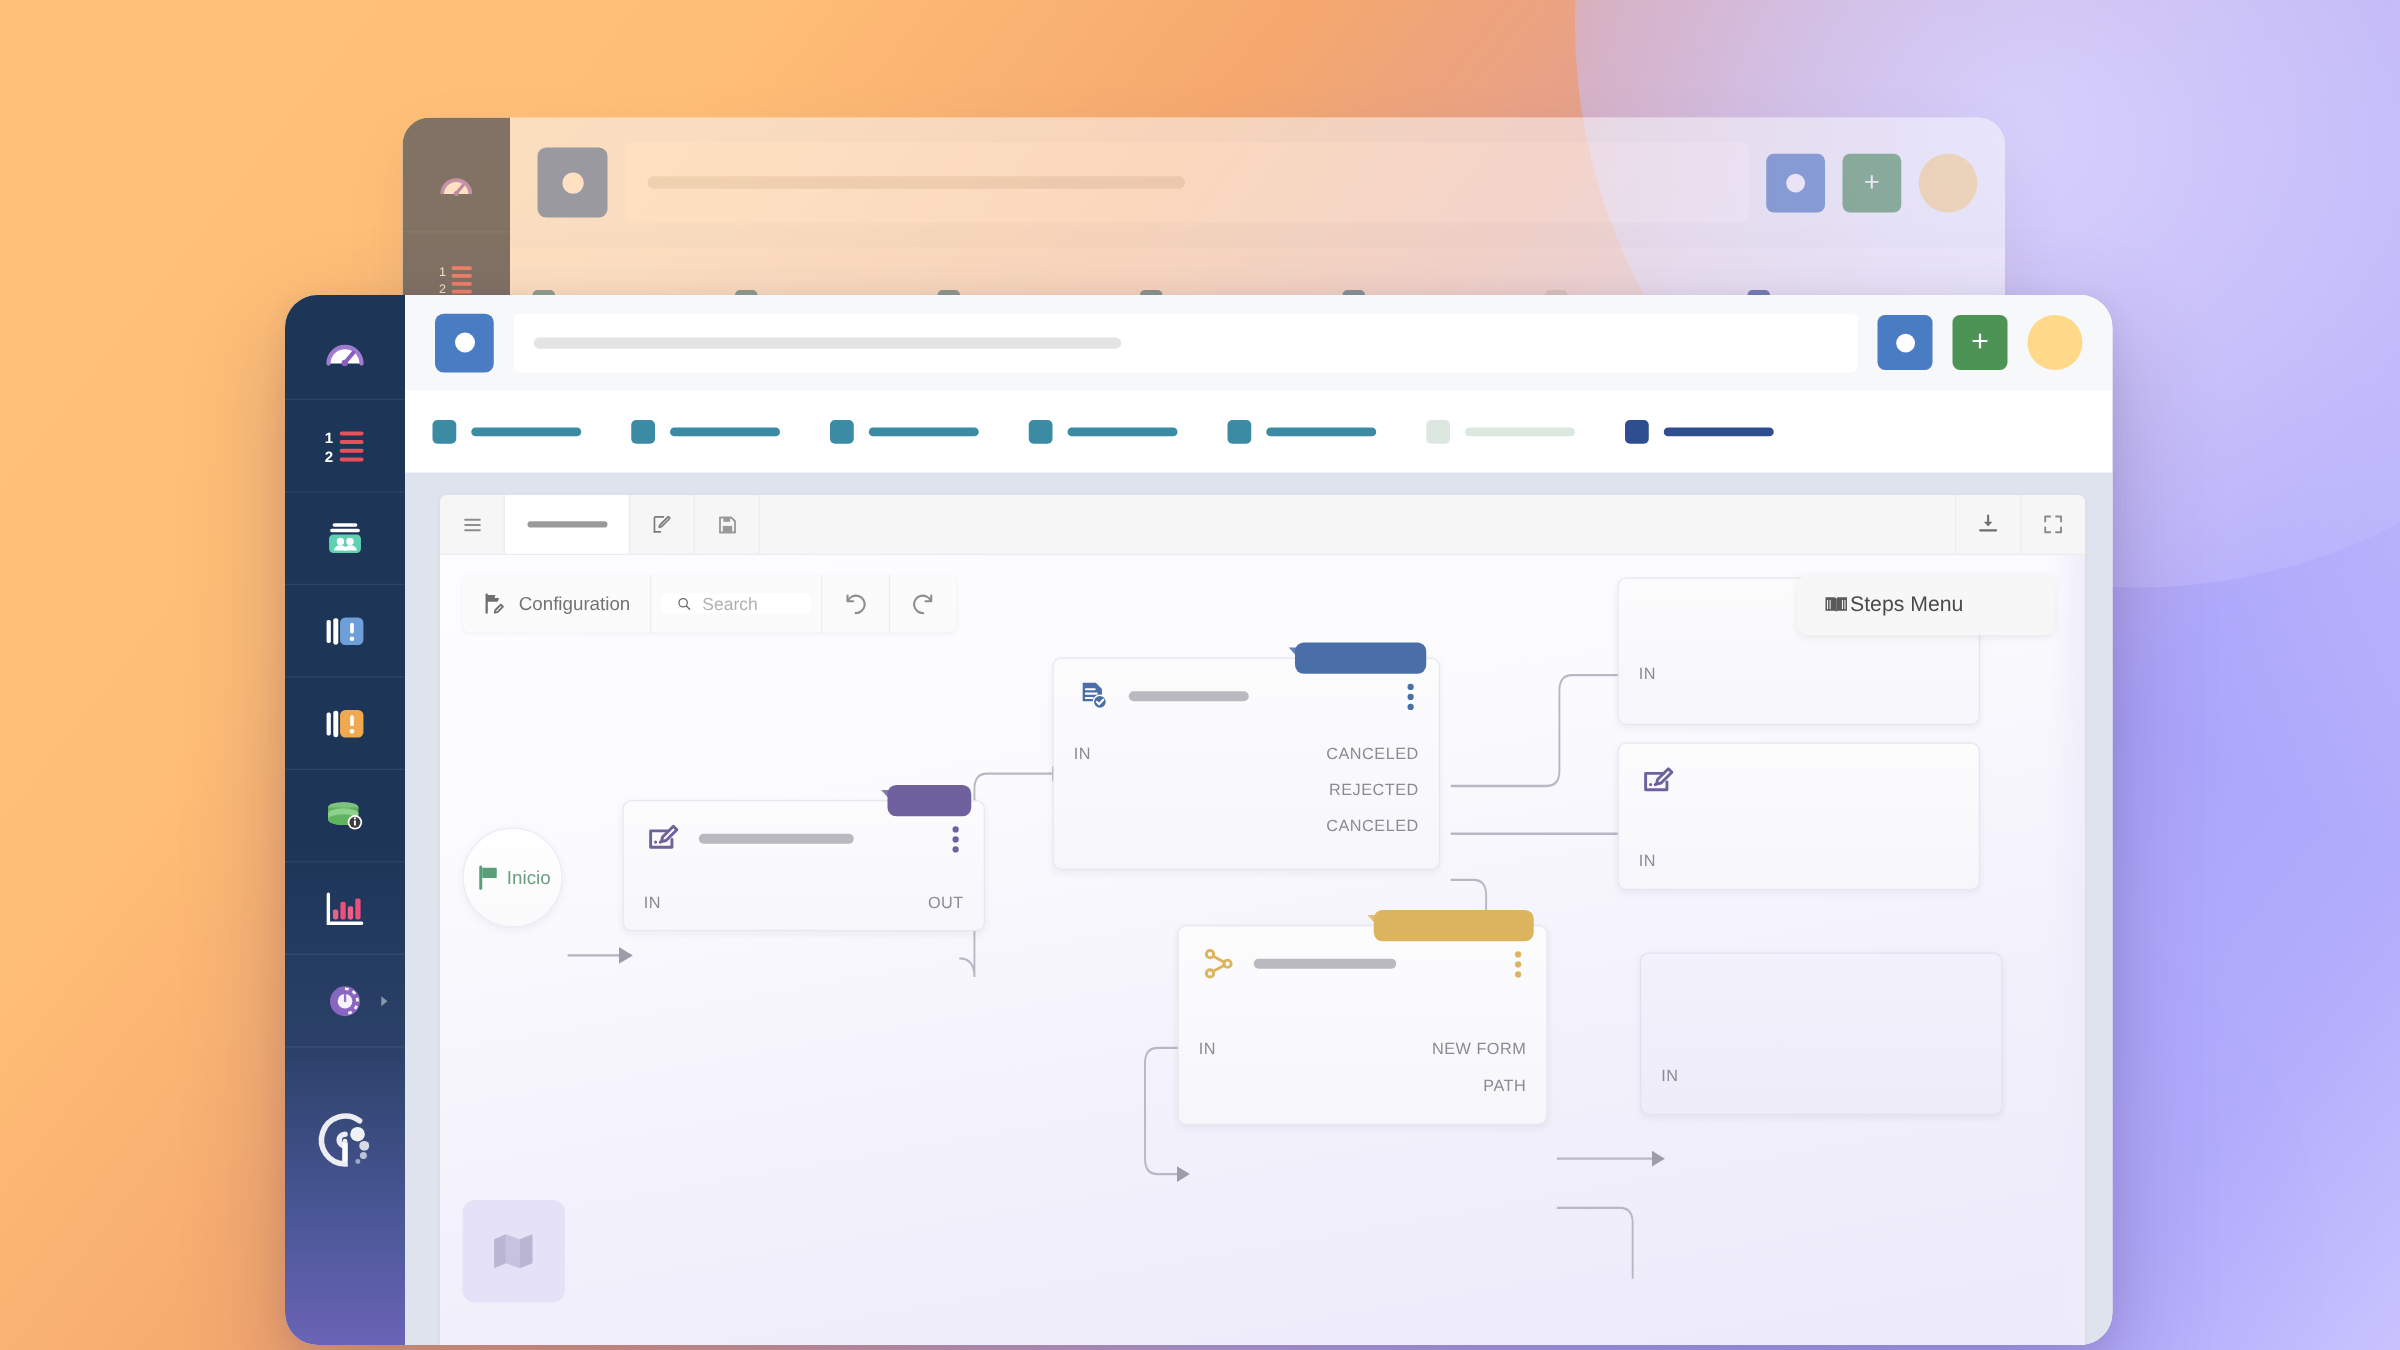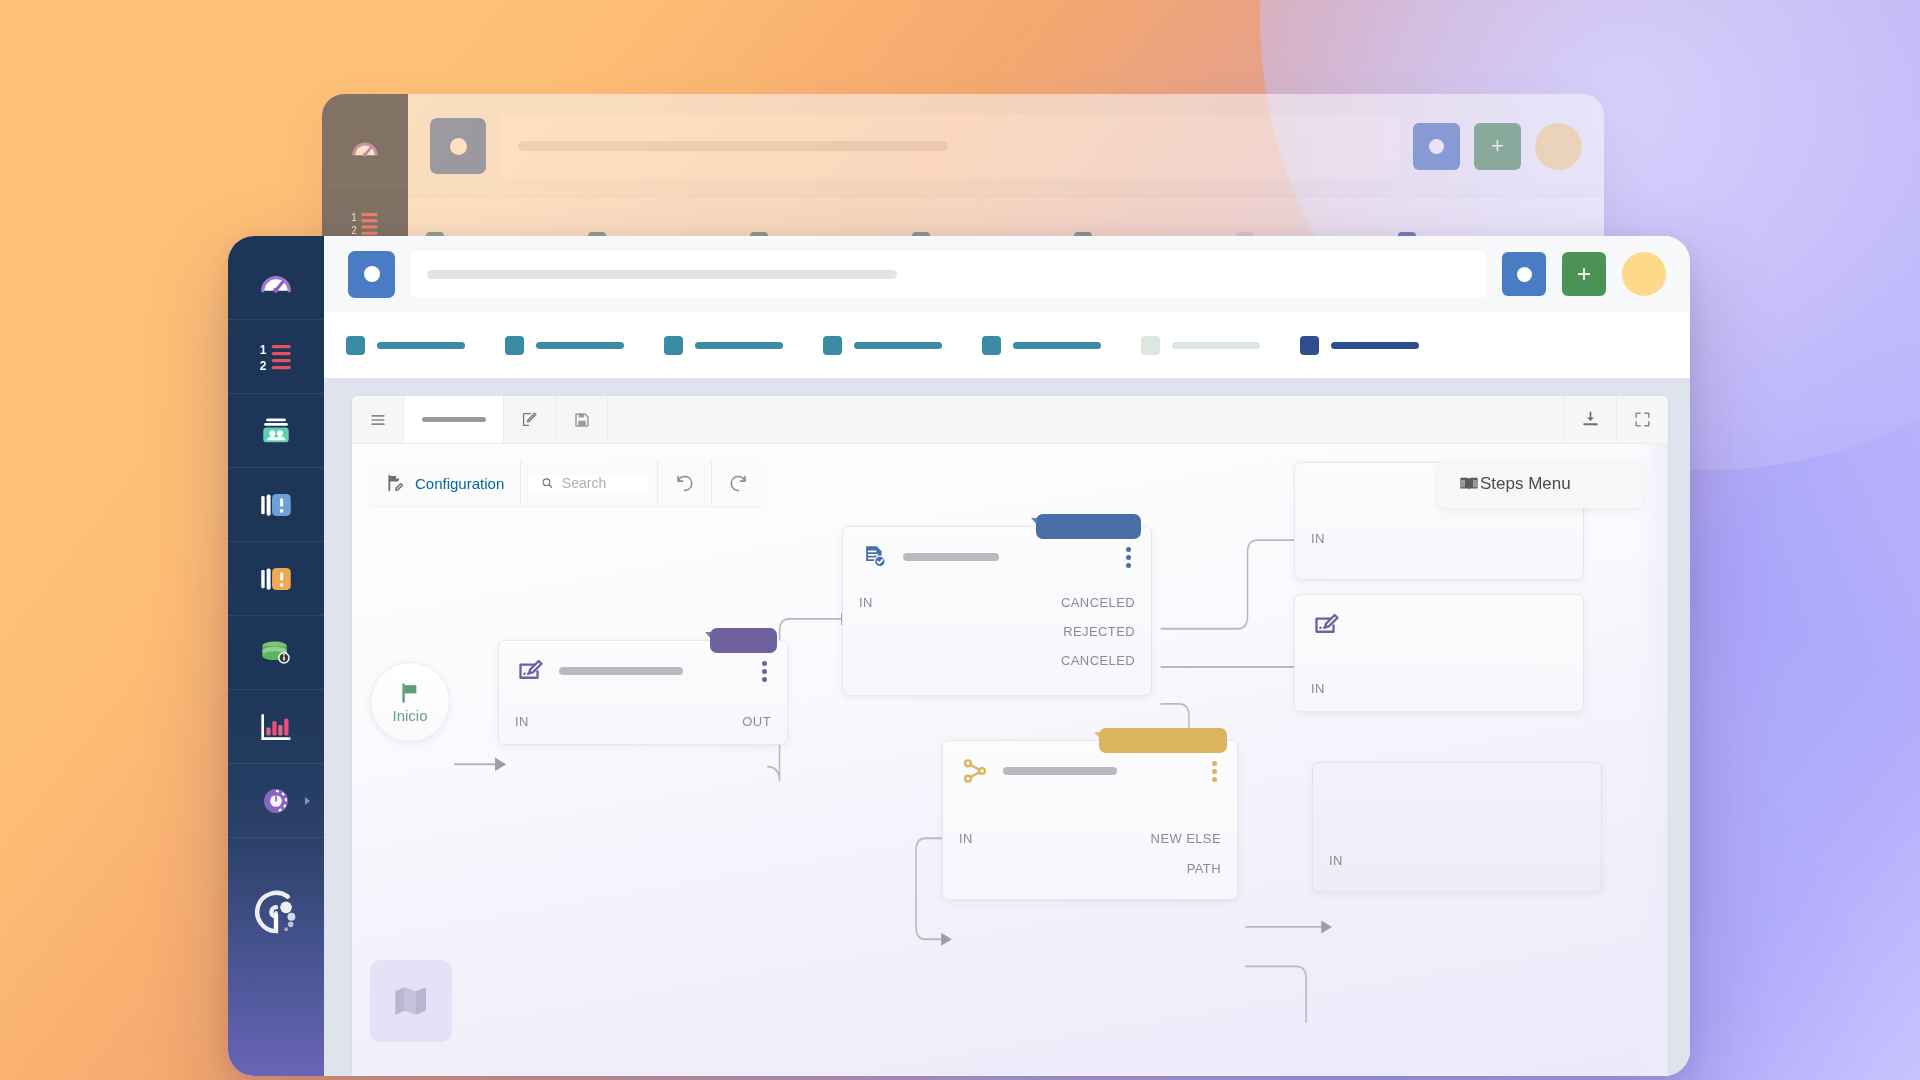--- a/index.html
+++ b/index.html
@@ -198,21 +198,21 @@
   }
   .toolbar {
     position: absolute; left: 18px; top: 16px;
     height: 46px; background:#fbfbfb; border-radius: 6px;
     display:flex; align-items:stretch;
     box-shadow: 0 1px 3px rgba(0,0,0,.05);
     z-index: 6;
   }
   .tb-cell { display:flex; align-items:center; gap:9px; padding: 0 16px; border-right:1px solid #ececec; cursor:pointer; }
   .tb-cell:last-child { border-right:none; }
-  .tb-label { font-size: 15px; color:#0369a1; }
+  .tb-label { font-size: 15px; color:#737373; }
   .tb-search {
     display:flex; align-items:center; gap:8px;
     background:#fff; border-radius:4px; margin: 6px 8px; padding: 0 12px;
     width: 120px;
   }
   .tb-search input {
     border:none; outline:none; font-size:14px; color:#6b6b6b; width: 100%;
     font-family:"Liberation Sans", sans-serif; background: transparent;
   }
   .tb-search input::placeholder { color:#b0b0b0; }
@@ -272,21 +272,21 @@
     opacity: .85;
   }
 
   
   .start-node {
     position:absolute;
     width: 80px; height: 80px; border-radius: 50%;
     background: linear-gradient(180deg,#ffffff 0%, #fafafc 100%);
     border: 1px solid #eceaf3;
     box-shadow: 0 2px 7px rgba(60,50,90,.08);
-    display:flex; flex-direction:column; align-items:center; justify-content:center;
+    display:flex; align-items:center; justify-content:center;
     gap: 2px; z-index:4;
   }
   .start-label { font-size: 15px; color:#6b9f7f; }
 
   svg.edges { position:absolute; inset:0; width:100%; height:100%; z-index: 2; pointer-events:none; }
 
   .clip-fade {
     position:absolute; right:0; top:0; bottom:0; width: 30px;
     background: linear-gradient(90deg, rgba(240,238,250,0) 0%, rgba(238,236,250,.9) 100%);
     z-index: 8; pointer-events:none;
@@ -707,21 +707,21 @@
                   </svg>
                   <span class="node-title-ghost" style="width:114px;"></span>
                   <span class="node-kebab">
                     <i style="background:#dcb45e"></i>
                       <i style="background:#dcb45e"></i>
                       <i style="background:#dcb45e"></i>
                   </span>
                 </div>
                 <div class="port-row" style="position:absolute; left:0; right:0; top:84px;">
                   <span>IN</span>
-                  <span class="right">NEW ELSE</span>
+                  <span class="right">NEW FORM</span>
                 </div>
                 <div class="port-row" style="position:absolute; left:0; right:0; top:114px; justify-content:flex-end;">
                   <span class="right">PATH</span>
                 </div>
               </div>
 
               <div class="node" style="left:942px; top:18px; width:290px; height:118px;">
                 <div class="port-row" style="position:absolute; left:0; right:0; top:62px;">
                   <span>IN</span>
                 </div>

